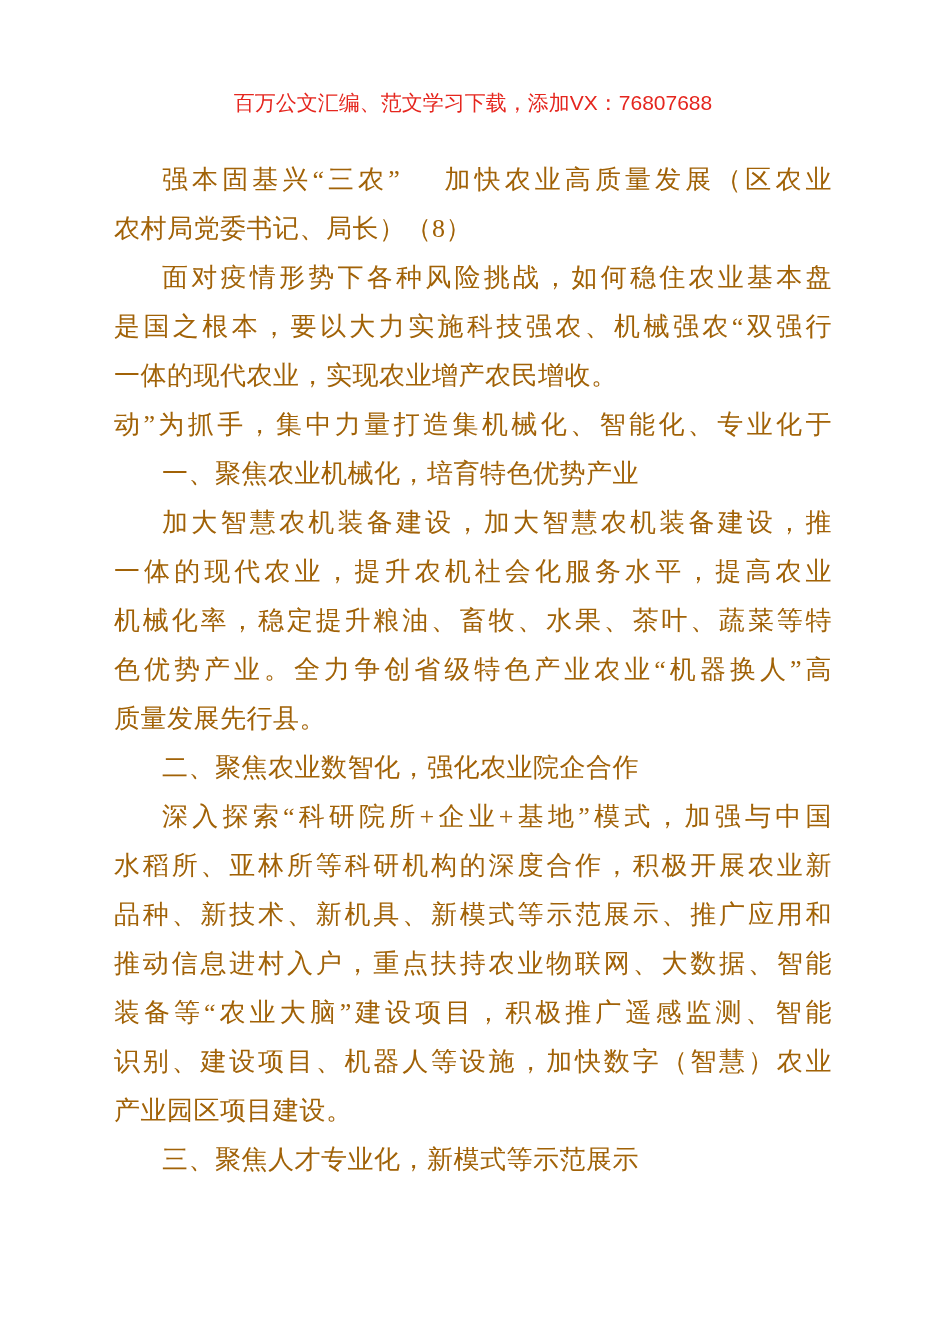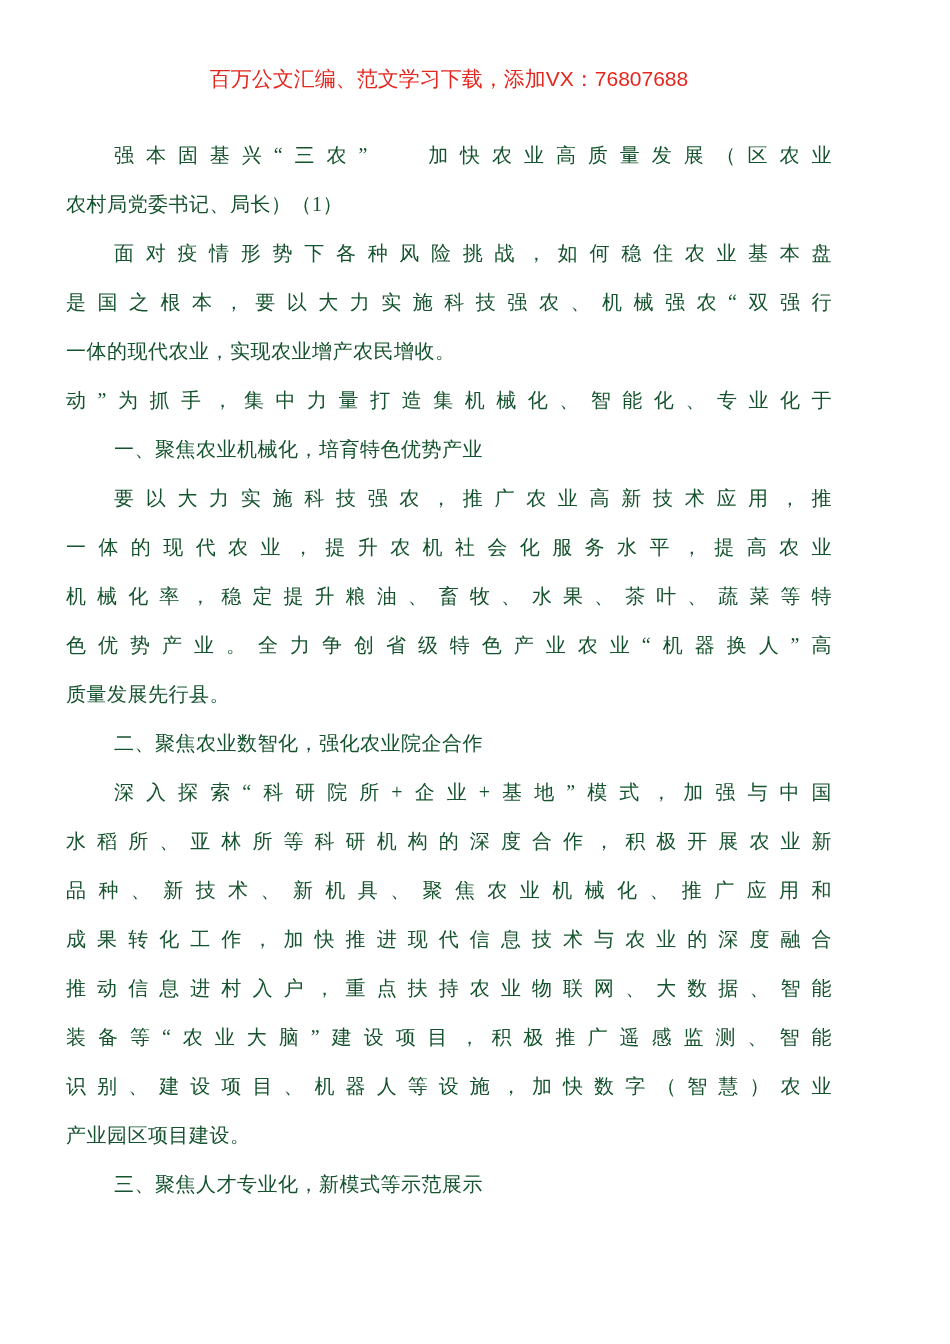--- a/index.html
+++ b/index.html
@@ -9,89 +9,89 @@
   }
   body {
     width: 950px;
     height: 1344px;
     overflow: hidden;
   }
   .page {
     box-sizing: border-box;
     width: 950px;
     height: 1204px;
-    padding: 64px 118px 0 66px;
+    padding: 64px 118px 0 114px;
     background: #ffffff;
+    margin-top: 24px;
   }
   .watermark {
     font-family: "Liberation Sans", "DejaVu Sans", sans-serif;
     font-size: 21px;
     line-height: 30px;
     color: #e5261e;
     text-align: center;
     white-space: nowrap;
   }
   .doc {
     margin-top: 37px;
     font-family: "Liberation Serif", "DejaVu Serif", serif;
-    font-size: 20px;
+    font-size: 26px;
     line-height: 49px;
     letter-spacing: 0.5px;
-    color: #14532d;
+    color: #a16207;
     text-align: justify;
   }
   .block { margin: 0; }
   .line { width: 100%; }
   
   .line.fill { text-align-last: justify; }
   
   .line.first { text-indent: 48px; }
 </style>
 </head>
 <body>
 
 <div class="page">
 
   <div class="watermark">百万公文汇编、范文学习下载，添加VX：76807688</div>
 
   <div class="doc">
 
     <div class="block">
       <div class="line first fill">强本固基兴“三农”　 加快农业高质量发展（区农业</div>
-      <div class="line">农村局党委书记、局长）（1）</div>
+      <div class="line">农村局党委书记、局长）（8）</div>
     </div>
 
     <div class="block">
       <div class="line first fill">面对疫情形势下各种风险挑战，如何稳住农业基本盘</div>
       <div class="line fill">是国之根本，要以大力实施科技强农、机械强农“双强行</div>
       <div class="line">一体的现代农业，实现农业增产农民增收。</div>
       <div class="line fill">动”为抓手，集中力量打造集机械化、智能化、专业化于</div>
     </div>
 
     <div class="block">
       <div class="line first">一、聚焦农业机械化，培育特色优势产业</div>
     </div>
 
     <div class="block">
-      <div class="line first fill">要以大力实施科技强农，推广农业高新技术应用，推</div>
+      <div class="line first fill">加大智慧农机装备建设，加大智慧农机装备建设，推</div>
       <div class="line fill">一体的现代农业，提升农机社会化服务水平，提高农业</div>
       <div class="line fill">机械化率，稳定提升粮油、畜牧、水果、茶叶、蔬菜等特</div>
       <div class="line fill">色优势产业。全力争创省级特色产业农业“机器换人”高</div>
       <div class="line">质量发展先行县。</div>
     </div>
 
     <div class="block">
       <div class="line first">二、聚焦农业数智化，强化农业院企合作</div>
     </div>
 
     <div class="block">
       <div class="line first fill">深入探索“科研院所+企业+基地”模式，加强与中国</div>
       <div class="line fill">水稻所、亚林所等科研机构的深度合作，积极开展农业新</div>
-      <div class="line fill">品种、新技术、新机具、聚焦农业机械化、推广应用和</div>
-      <div class="line fill">成果转化工作，加快推进现代信息技术与农业的深度融合</div>
+      <div class="line fill">品种、新技术、新机具、新模式等示范展示、推广应用和</div>
       <div class="line fill">推动信息进村入户，重点扶持农业物联网、大数据、智能</div>
       <div class="line fill">装备等“农业大脑”建设项目，积极推广遥感监测、智能</div>
       <div class="line fill">识别、建设项目、机器人等设施，加快数字（智慧）农业</div>
       <div class="line">产业园区项目建设。</div>
     </div>
 
     <div class="block">
       <div class="line first">三、聚焦人才专业化，新模式等示范展示</div>
     </div>
 

